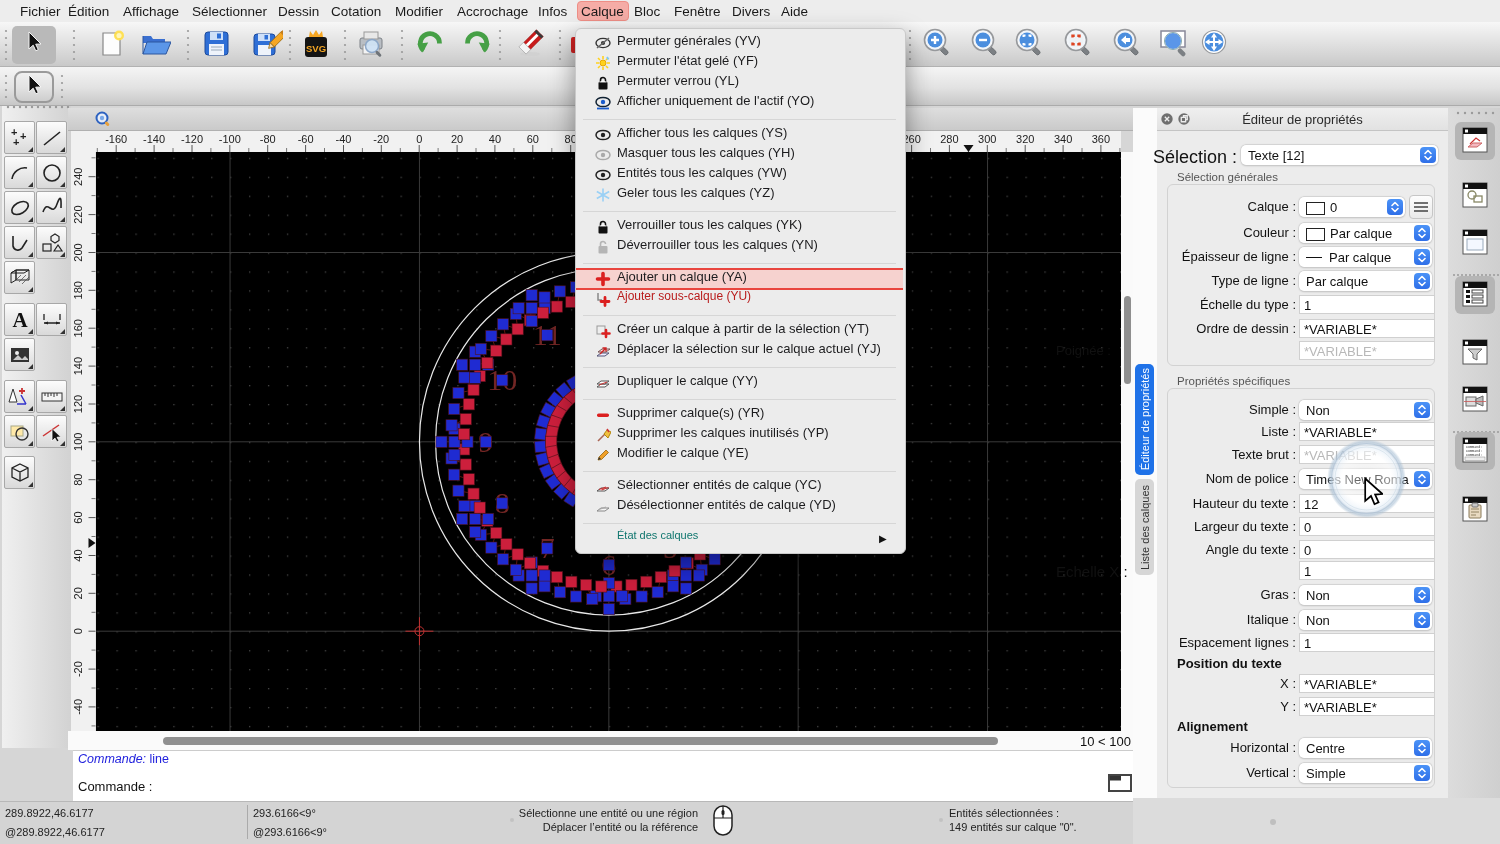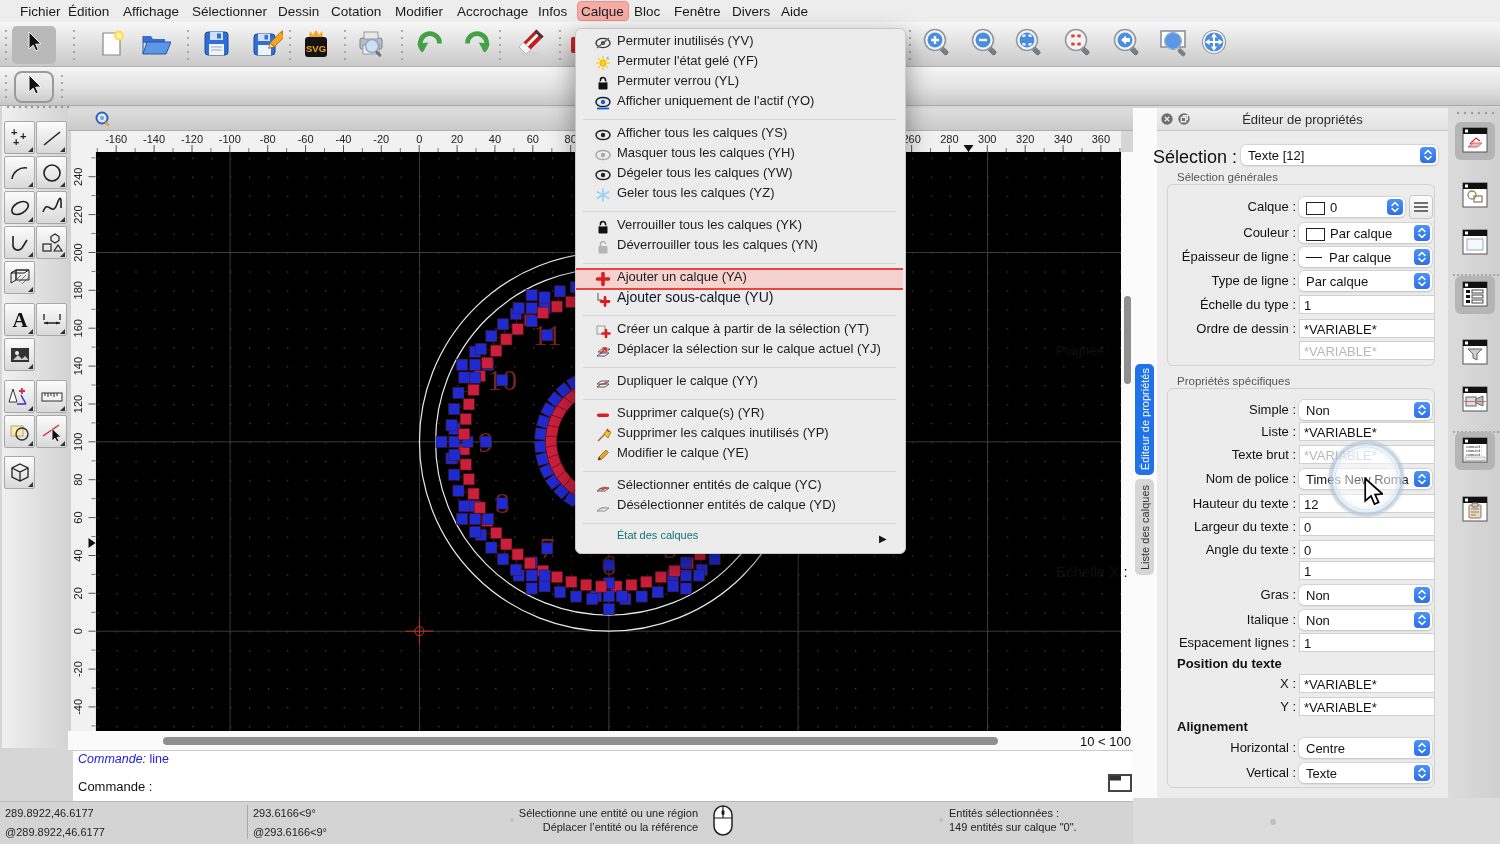--- a/index.html
+++ b/index.html
@@ -981,21 +981,21 @@
 <div style="position:absolute;left:1177px;top:719px;font-size:13px;font-weight:bold;color:#111;z-index:21">Alignement</div>
 <div style="position:absolute;left:1056px;top:740px;width:240px;text-align:right;font-size:13px;color:#111;z-index:21;white-space:nowrap">Horizontal :</div>
 <div style="position:absolute;left:1299px;top:738px;width:133px;height:20px;background:#fff;border-radius:5px;box-shadow:0 0 0 0.5px #c8c8c8,0 0.5px 2px rgba(0,0,0,0.18);z-index:20"></div>
 <div style="position:absolute;left:1306px;top:740.5px;font-size:13px;color:#111;z-index:21;max-width:106px;overflow:hidden;white-space:nowrap">Centre</div>
 <div style="position:absolute;left:1414px;top:740px;width:16px;height:16px;border-radius:4px;background:linear-gradient(#4b93f7,#2f6fe8);z-index:21"></div>
 <svg style="position:absolute;left:1414px;top:740px;z-index:22" width="16" height="16" viewBox="0 0 16 16">
     <path d="M5,6.5 L8,3.5 L11,6.5 M5,9.5 L8,12.5 L11,9.5" stroke="#fff" stroke-width="1.6" fill="none" stroke-linecap="round" stroke-linejoin="round"></path>
   </svg>
 <div style="position:absolute;left:1056px;top:765px;width:240px;text-align:right;font-size:13px;color:#111;z-index:21;white-space:nowrap">Vertical :</div>
 <div style="position:absolute;left:1299px;top:763px;width:133px;height:20px;background:#fff;border-radius:5px;box-shadow:0 0 0 0.5px #c8c8c8,0 0.5px 2px rgba(0,0,0,0.18);z-index:20"></div>
-<div style="position:absolute;left:1306px;top:765.5px;font-size:13px;color:#111;z-index:21;max-width:106px;overflow:hidden;white-space:nowrap">Texte</div>
+<div style="position:absolute;left:1306px;top:765.5px;font-size:13px;color:#111;z-index:21;max-width:106px;overflow:hidden;white-space:nowrap">Simple</div>
 <div style="position:absolute;left:1414px;top:765px;width:16px;height:16px;border-radius:4px;background:linear-gradient(#4b93f7,#2f6fe8);z-index:21"></div>
 <svg style="position:absolute;left:1414px;top:765px;z-index:22" width="16" height="16" viewBox="0 0 16 16">
     <path d="M5,6.5 L8,3.5 L11,6.5 M5,9.5 L8,12.5 L11,9.5" stroke="#fff" stroke-width="1.6" fill="none" stroke-linecap="round" stroke-linejoin="round"></path>
   </svg>
 <div style="position:absolute;left:1448px;top:108px;width:52px;height:736px;background:linear-gradient(90deg,#dcdcdc,#cfcfcf);z-index:10"></div>
 <svg style="position:absolute;left:1455px;top:111px;z-index:11" width="45" height="5">
     <circle cx="3" cy="2" r="1.2" fill="#9a9a9a"></circle>
     <circle cx="10" cy="2" r="1.2" fill="#9a9a9a"></circle>
     <circle cx="17" cy="2" r="1.2" fill="#9a9a9a"></circle>
     <circle cx="24" cy="2" r="1.2" fill="#9a9a9a"></circle>
@@ -1128,21 +1128,21 @@
 <div style="position:absolute;left:583px;top:314.5px;width:313px;height:1px;background:#d6d6d6;z-index:51"></div>
 <div style="position:absolute;left:583px;top:366.5px;width:313px;height:1px;background:#d6d6d6;z-index:51"></div>
 <div style="position:absolute;left:583px;top:398.5px;width:313px;height:1px;background:#d6d6d6;z-index:51"></div>
 <div style="position:absolute;left:583px;top:470.5px;width:313px;height:1px;background:#d6d6d6;z-index:51"></div>
 <div style="position:absolute;left:583px;top:522.5px;width:313px;height:1px;background:#d6d6d6;z-index:51"></div>
 <svg style="position:absolute;left:595px;top:34.5px;z-index:52" width="16" height="16" viewBox="0 0 16 16">
     <ellipse cx="8" cy="8" rx="7" ry="4.6" fill="none" stroke="#333" stroke-width="1.4"></ellipse>
     <circle cx="8" cy="8" r="2.1" fill="#333"></circle>
     <path d="M2,13 L14,3" stroke="#666" stroke-width="1.6"></path>
   </svg>
-<div style="position:absolute;left:617px;top:33.0px;font-size:13px;color:#1c1c1e;z-index:52;white-space:nowrap">Permuter inutilisés (YV)</div>
+<div style="position:absolute;left:617px;top:33.0px;font-size:13px;color:#1c1c1e;z-index:52;white-space:nowrap">Permuter générales (YV)</div>
 <svg style="position:absolute;left:595px;top:54.5px;z-index:52" width="16" height="16" viewBox="0 0 16 16">
     <circle cx="8" cy="8" r="3" fill="#ffd21e" stroke="#e8a800"></circle>
     <g stroke="#ffd21e" stroke-width="1.6">
       <path d="M8,1 v3 M8,12 v3 M1,8 h3 M12,8 h3 M3,3 l2,2 M11,11 l2,2 M13,3 l-2,2 M5,11 l-2,2"></path>
     </g>
     <path d="M12,2 l1.5,2.5" stroke="#7ec8f0" stroke-width="2"></path>
   </svg>
 <div style="position:absolute;left:617px;top:53.0px;font-size:13px;color:#1c1c1e;z-index:52;white-space:nowrap">Permuter l'état gelé (YF)</div>
 <svg style="position:absolute;left:595px;top:74.5px;z-index:52" width="16" height="16" viewBox="0 0 16 16">
     <rect x="3.5" y="7" width="9" height="7.5" rx="1" fill="#111"></rect>
@@ -1163,21 +1163,21 @@
 <div style="position:absolute;left:617px;top:125.0px;font-size:13px;color:#1c1c1e;z-index:52;white-space:nowrap">Afficher tous les calques (YS)</div>
 <svg style="position:absolute;left:595px;top:146.5px;z-index:52" width="16" height="16" viewBox="0 0 16 16">
     <ellipse cx="8" cy="8" rx="7" ry="4.6" fill="none" stroke="#aaa" stroke-width="1.5"></ellipse>
     <circle cx="8" cy="8" r="2.2" fill="#aaa"></circle>
   </svg>
 <div style="position:absolute;left:617px;top:145.0px;font-size:13px;color:#1c1c1e;z-index:52;white-space:nowrap">Masquer tous les calques (YH)</div>
 <svg style="position:absolute;left:595px;top:166.5px;z-index:52" width="16" height="16" viewBox="0 0 16 16">
     <ellipse cx="8" cy="8" rx="7" ry="4.6" fill="none" stroke="#222" stroke-width="1.5"></ellipse>
     <circle cx="8" cy="8" r="2.2" fill="#222"></circle>
   </svg>
-<div style="position:absolute;left:617px;top:165.0px;font-size:13px;color:#1c1c1e;z-index:52;white-space:nowrap">Dégeler tous les calques (YW)</div>
+<div style="position:absolute;left:617px;top:165.0px;font-size:13px;color:#1c1c1e;z-index:52;white-space:nowrap">Entités tous les calques (YW)</div>
 <svg style="position:absolute;left:595px;top:186.5px;z-index:52" width="16" height="16" viewBox="0 0 16 16">
     <g stroke="#9ad0f5" stroke-width="1.6">
       <path d="M8,1.5 v13 M1.8,4.5 l12.4,7 M14.2,4.5 l-12.4,7"></path>
     </g>
   </svg>
 <div style="position:absolute;left:617px;top:185.0px;font-size:13px;color:#1c1c1e;z-index:52;white-space:nowrap">Geler tous les calques (YZ)</div>
 <svg style="position:absolute;left:595px;top:218.5px;z-index:52" width="16" height="16" viewBox="0 0 16 16">
     <rect x="3.5" y="7" width="9" height="7.5" rx="1" fill="#111"></rect>
     <path d="M5.5,7 v-2 a2.5,2.5 0 0,1 5,0 v2" fill="none" stroke="#111" stroke-width="1.6"></path>
     <path d="M4.2,7.6 a4.4,4.4 0 0,1 7.6,0 z" fill="#fff" opacity="0.85"></path>
@@ -1189,21 +1189,21 @@
   </svg>
 <div style="position:absolute;left:617px;top:237.0px;font-size:13px;color:#1c1c1e;z-index:52;white-space:nowrap">Déverrouiller tous les calques (YN)</div>
 <svg style="position:absolute;left:595px;top:270.5px;z-index:52" width="16" height="16" viewBox="0 0 16 16">
     <path d="M8,2.5 v11 M2.5,8 h11" stroke="#db1f1f" stroke-width="3.6" stroke-linecap="round"></path>
   </svg>
 <div style="position:absolute;left:617px;top:269.0px;font-size:13px;color:#1c1c1e;z-index:52;white-space:nowrap">Ajouter un calque (YA)</div>
 <svg style="position:absolute;left:595px;top:290.5px;z-index:52" width="16" height="16" viewBox="0 0 16 16">
     <path d="M3,2 v7 h4" fill="none" stroke="#888" stroke-width="1.5"></path>
     <path d="M10,6.5 v8 M6,10.5 h8" stroke="#db1f1f" stroke-width="2.8" stroke-linecap="round"></path>
   </svg>
-<div style="position:absolute;left:617px;top:289.0px;font-size:14px;color:#0f172a;z-index:52;white-space:nowrap">Ajouter sous-calque (YU)</div>
+<div style="position:absolute;left:617px;top:289.0px;font-size:12px;color:#b91c1c;z-index:52;white-space:nowrap">Ajouter sous-calque (YU)</div>
 <svg style="position:absolute;left:595px;top:322.5px;z-index:52" width="16" height="16" viewBox="0 0 16 16">
     <rect x="2" y="3" width="8" height="8" fill="#eee" stroke="#999"></rect>
     <path d="M11,7 v7 M7.5,10.5 h7" stroke="#db1f1f" stroke-width="2.6" stroke-linecap="round"></path>
   </svg>
 <div style="position:absolute;left:617px;top:321.0px;font-size:13px;color:#1c1c1e;z-index:52;white-space:nowrap">Créer un calque à partir de la sélection (YT)</div>
 <svg style="position:absolute;left:595px;top:342.5px;z-index:52" width="16" height="16" viewBox="0 0 16 16">
     <path d="M2,13 l4,-3 h8 l-4,3 z" fill="#eef" stroke="#557"></path>
     <path d="M3,9 l4,-3 h8 l-4,3 z" fill="#fdd" stroke="#755"></path>
     <path d="M5,11 l6,-6 m0,3.5 v-3.5 h-3.5" fill="none" stroke="#c22" stroke-width="1.4"></path>
   </svg>

